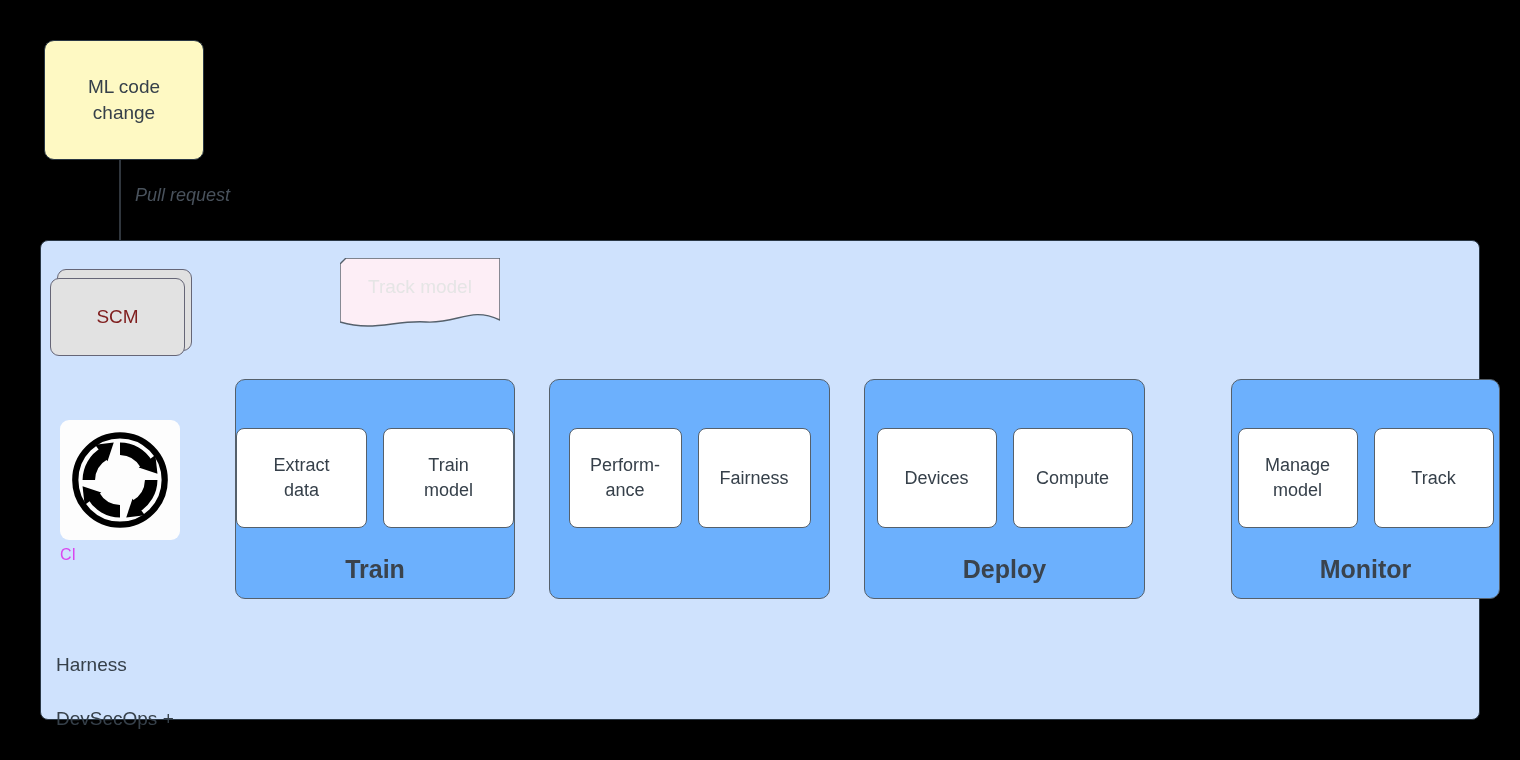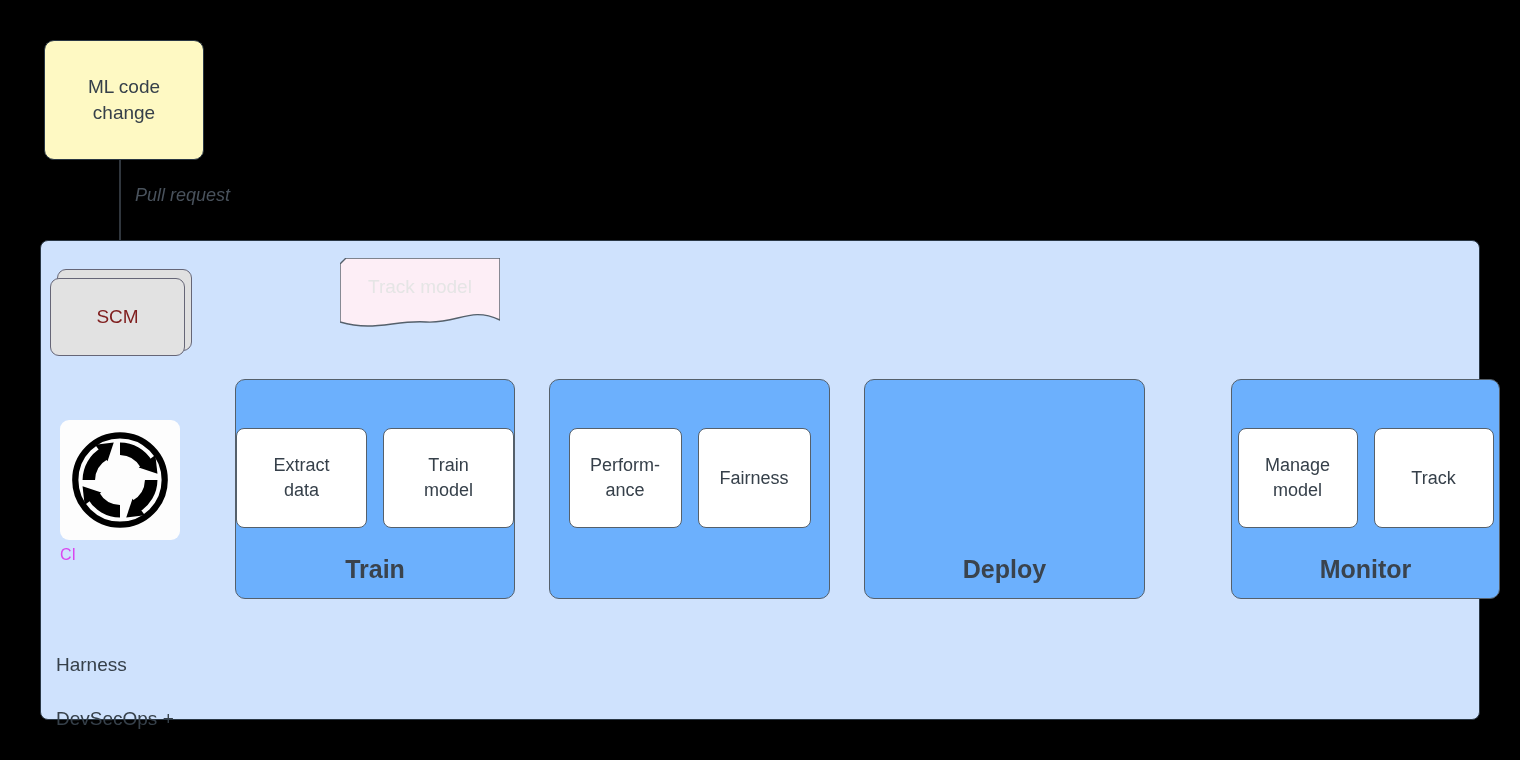--- a/index.html
+++ b/index.html
@@ -283,20 +283,32 @@
       </div>
       <div class="stage-task">
         <div>
           <span>Fairness</span>
         </div>
       </div>
     </div>
   </div>
 
   <div class="abs stage" id="stage-deploy">
+    <div class="stage-inner">
+      <div class="stage-task">
+        <div>
+          <span>Devices</span>
+        </div>
+      </div>
+      <div class="stage-task">
+        <div>
+          <span>Compute</span>
+        </div>
+      </div>
+    </div>
     <div class="stage-title">Deploy</div>
   </div>
 
   <div class="abs stage" id="stage-monitor">
     <div class="stage-inner">
       <div class="stage-task">
         <div>
           <span>Manage</span><br>
           <span>model</span>
         </div>

